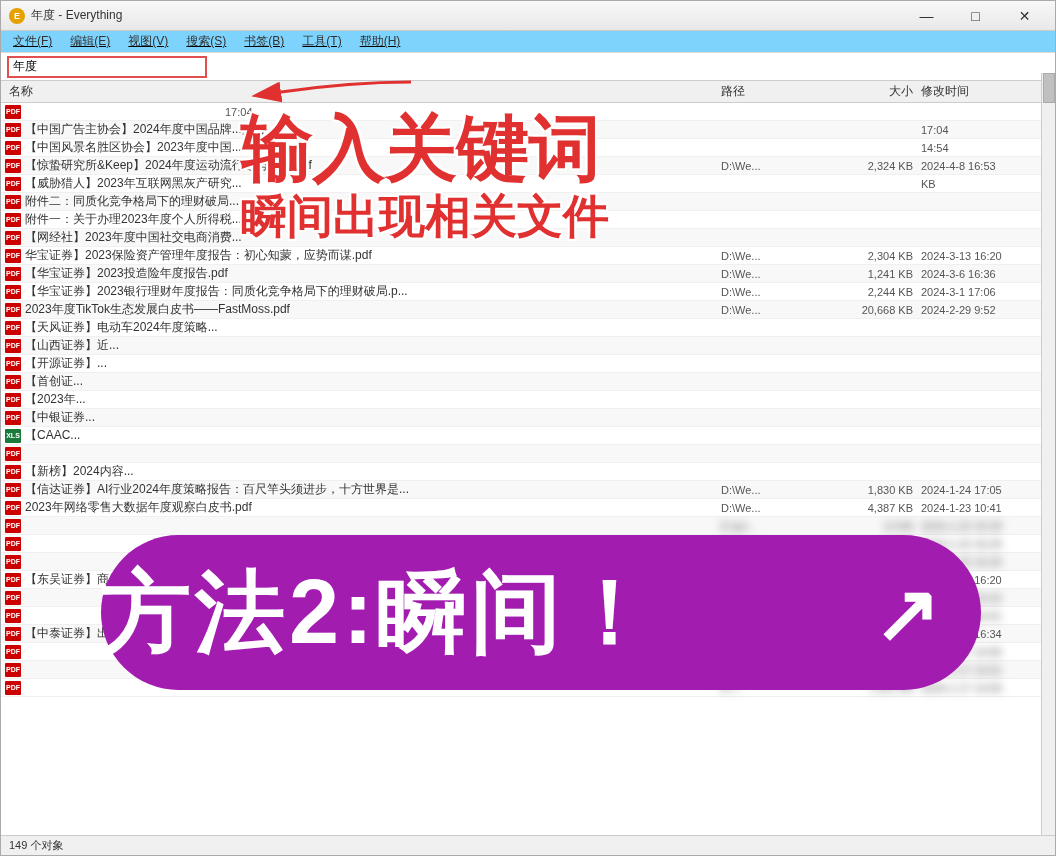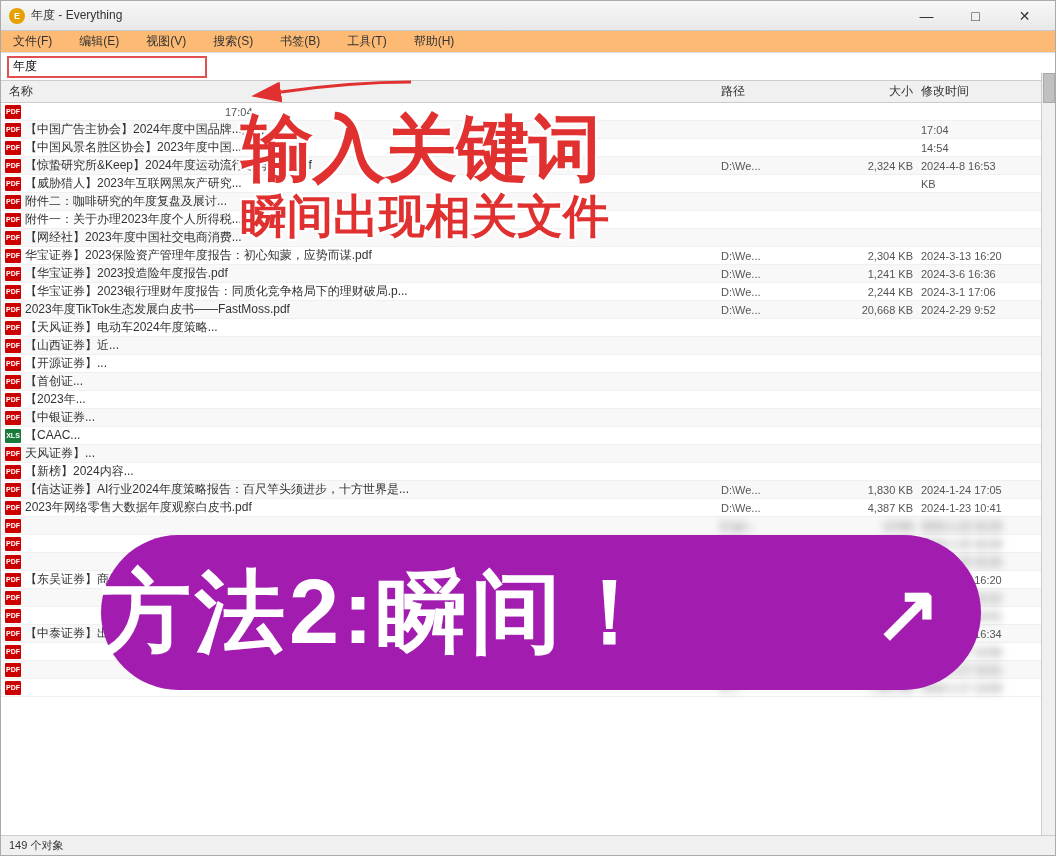--- a/index.html
+++ b/index.html
@@ -67,26 +67,27 @@
       font-size: 14px;
       color: #333;
       display: flex;
       align-items: center;
       justify-content: center;
     }
 
     
     .menu-bar {
       height: 22px;
-      background: #fdba74;
+      background: #7dd3fc;
       display: flex;
       align-items: center;
       padding: 0 4px;
       border-bottom: 1px solid #ddd;
-      gap: 11px;
+      gap: 2px;
+      text-decoration: underline;
     }
     .menu-item {
       padding: 2px 8px;
       font-size: 12px;
       color: #333;
       cursor: pointer;
       height: 20px;
       display: flex;
       align-items: center;
     }
@@ -367,21 +368,21 @@
       </div>
       <div class="file-row">
         <div class="file-icon pdf-icon">PDF</div>
         <span class="file-name">【威胁猎人】2023年互联网黑灰产研究...</span>
         <span class="file-path"></span>
         <span class="file-size"></span>
         <span class="file-mtime">KB</span>
       </div>
       <div class="file-row">
         <div class="file-icon pdf-icon">PDF</div>
-        <span class="file-name">附件二：咖啡研究的年度复盘及展讨...</span>
+        <span class="file-name">附件二：同质化竞争格局下的理财破局...</span>
         <span class="file-path"></span>
         <span class="file-size"></span>
         <span class="file-mtime"></span>
       </div>
       <div class="file-row">
         <div class="file-icon pdf-icon">PDF</div>
         <span class="file-name">附件一：关于办理2023年度个人所得税...</span>
         <span class="file-path"></span>
         <span class="file-size"></span>
         <span class="file-mtime"></span>
@@ -465,21 +466,20 @@
       </div>
       <div class="file-row">
         <div class="file-icon xls-icon">XLS</div>
         <span class="file-name">【CAAC...</span>
         <span class="file-path"></span>
         <span class="file-size"></span>
         <span class="file-mtime"></span>
       </div>
       <div class="file-row">
         <div class="file-icon pdf-icon">PDF</div>
-        <span class="file-name">天风证券】...</span>
         <span class="file-path"></span>
         <span class="file-size"></span>
         <span class="file-mtime"></span>
       </div>
       <div class="file-row">
         <div class="file-icon pdf-icon">PDF</div>
         <span class="file-name">【新榜】2024内容...</span>
         <span class="file-path"></span>
         <span class="file-size"></span>
         <span class="file-mtime"></span>

